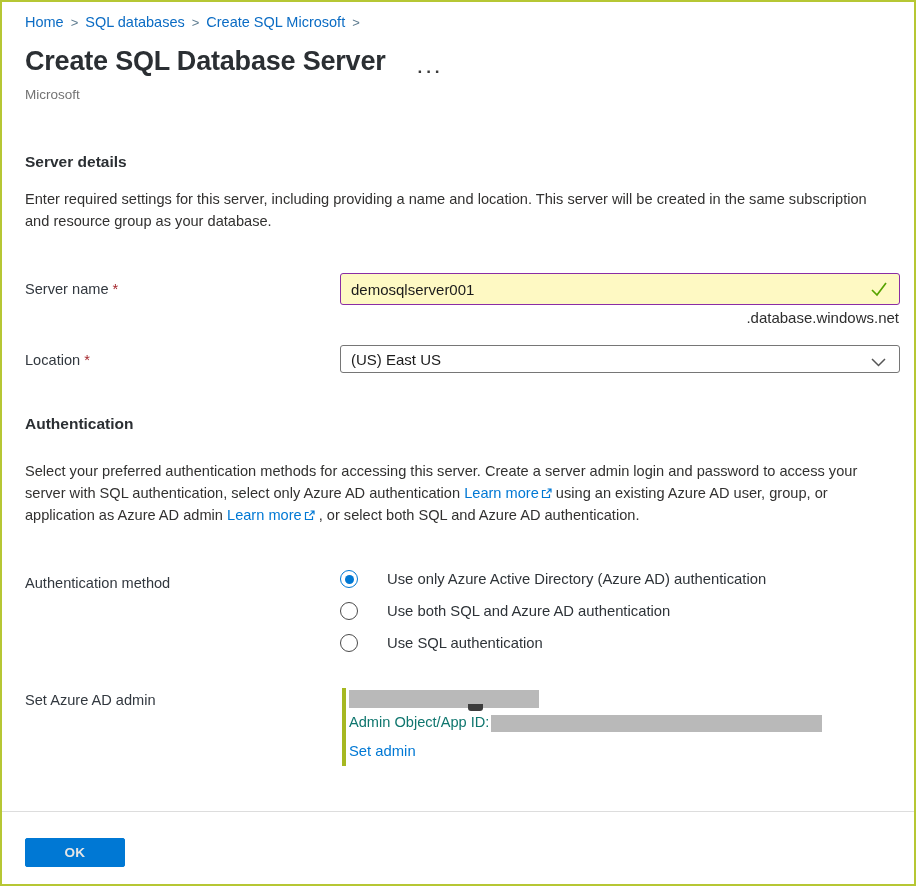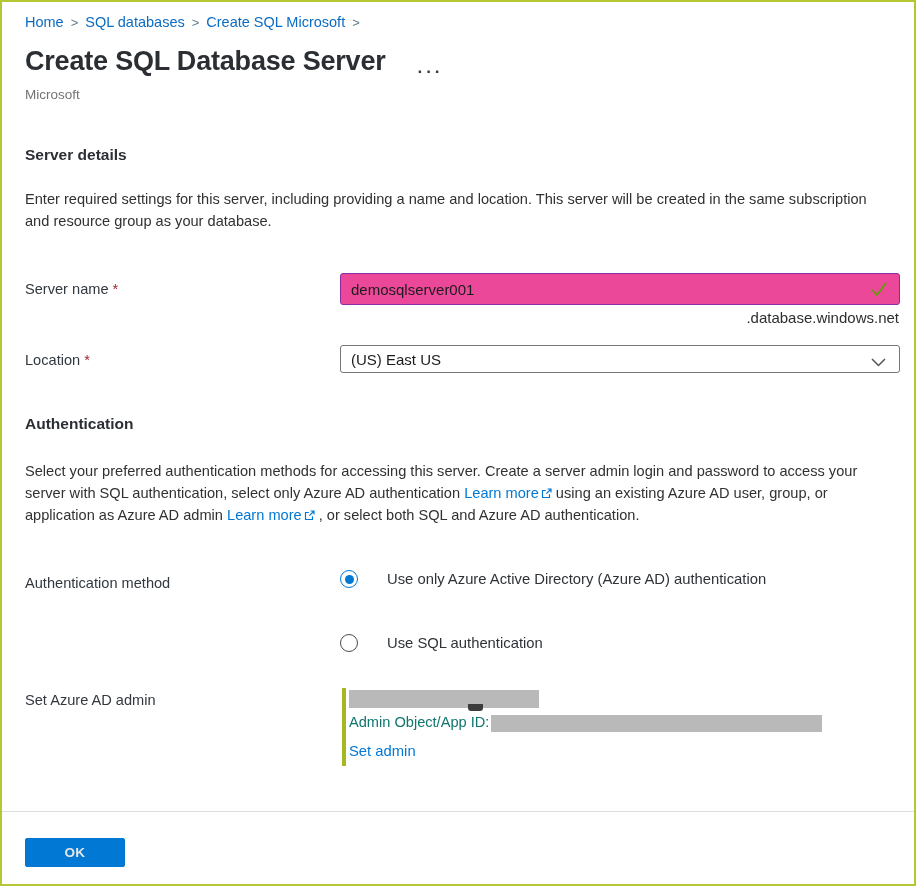--- a/index.html
+++ b/index.html
@@ -21,21 +21,21 @@
   .section-heading { position:absolute; left:23px; font-size:15.5px; font-weight:700; color:#2b2f33; }
   .para { position:absolute; left:23px; width:868px; font-size:14.6px; line-height:22px; color:#323130; }
   .para a { color:#0078d4; text-decoration:none; cursor:pointer; white-space:nowrap; }
   .ext-icon { display:inline-block; vertical-align:-1px; margin-left:2px; }
   
   .field-label { position:absolute; left:23px; font-size:14.6px; color:#32383f; }
   .req { color:#a4262c; margin-left:4px; }
   .text-input {
     position:absolute; left:338px; width:560px; height:32px;
     border:1.5px solid #8a2da5; border-radius:3px; padding:0 34px 0 10px;
-    font-size:15px; color:#1b1b1b; font-family:"Liberation Sans", sans-serif; outline:none; background:#ec4899;
+    font-size:15px; color:#1b1b1b; font-family:"Liberation Sans", sans-serif; outline:none; background:#fef9c3;
   }
   .input-check { position:absolute; left:868px; width:18px; height:16px; pointer-events:none; }
   .dns-suffix { position:absolute; right:15px; top:307px; font-size:15px; color:#2e2e2e; }
   .select-box {
     position:absolute; left:338px; width:560px; height:28px;
     border:1px solid #767676; border-radius:3px; background:#fff;
     display:flex; align-items:center; padding:0 36px 0 10px;
     font-size:15px; color:#1b1b1b; cursor:pointer;
   }
   .select-box .chev { position:absolute; right:13px; top:12px; }
@@ -72,21 +72,21 @@
   <nav class="breadcrumb">
     <a>Home</a><span class="sep">&gt;</span><a>SQL databases</a><span class="sep">&gt;</span><a>Create SQL Microsoft</a><span class="sep">&gt;</span>
   </nav>
 
   <div class="title-row">
     <h1 class="page-title" style="margin:0">Create SQL Database Server</h1>
     <span class="ellipsis">···</span>
   </div>
   <div class="subtitle">Microsoft</div>
 
-  <h2 class="section-heading" style="top:144px; margin:0">Server details</h2>
+  <h2 class="section-heading" style="top:151px; margin:0">Server details</h2>
   <p class="para" style="top:186px; margin:0">Enter required settings for this server, including providing a name and location. This server will be created in the same subscription and resource group as your database.</p>
 
   <div class="field-label" style="top:279px">
     <span>Server name</span><span class="req">*</span>
   </div>
   <input class="text-input" style="top: 271px;" type="text" value="demosqlserver001">
   <svg class="input-check" style="top:279px" viewBox="0 0 18 16">
     <polyline points="2,9 7,14 16,2" fill="none" stroke="#57a300" stroke-width="1.7"></polyline>
   </svg>
   <div class="dns-suffix">.database.windows.net</div>
@@ -115,20 +115,24 @@
   </p>
 
   <div class="field-label" style="top:573px">Authentication method</div>
 
   <div class="radio-row" style="top:568px">
     <span class="radio-outer selected">
         <span class="radio-dot"></span>
       </span>
     <span class="radio-label">Use only Azure Active Directory (Azure AD) authentication</span>
   </div>
+  <div class="radio-row" style="top:600px">
+    <span class="radio-outer"></span>
+    <span class="radio-label">Use both SQL and Azure AD authentication</span>
+  </div>
   <div class="radio-row" style="top:632px">
     <span class="radio-outer"></span>
     <span class="radio-label">Use SQL authentication</span>
   </div>
 
   <div class="field-label" style="top:690px">Set Azure AD admin</div>
   <div class="admin-bar"></div>
   <div class="redaction" style="left:347px; top:688px; width:190px; height:18px;"></div>
   <div class="redaction-artifact"></div>
   <div class="admin-id-label">Admin Object/App ID:</div>

